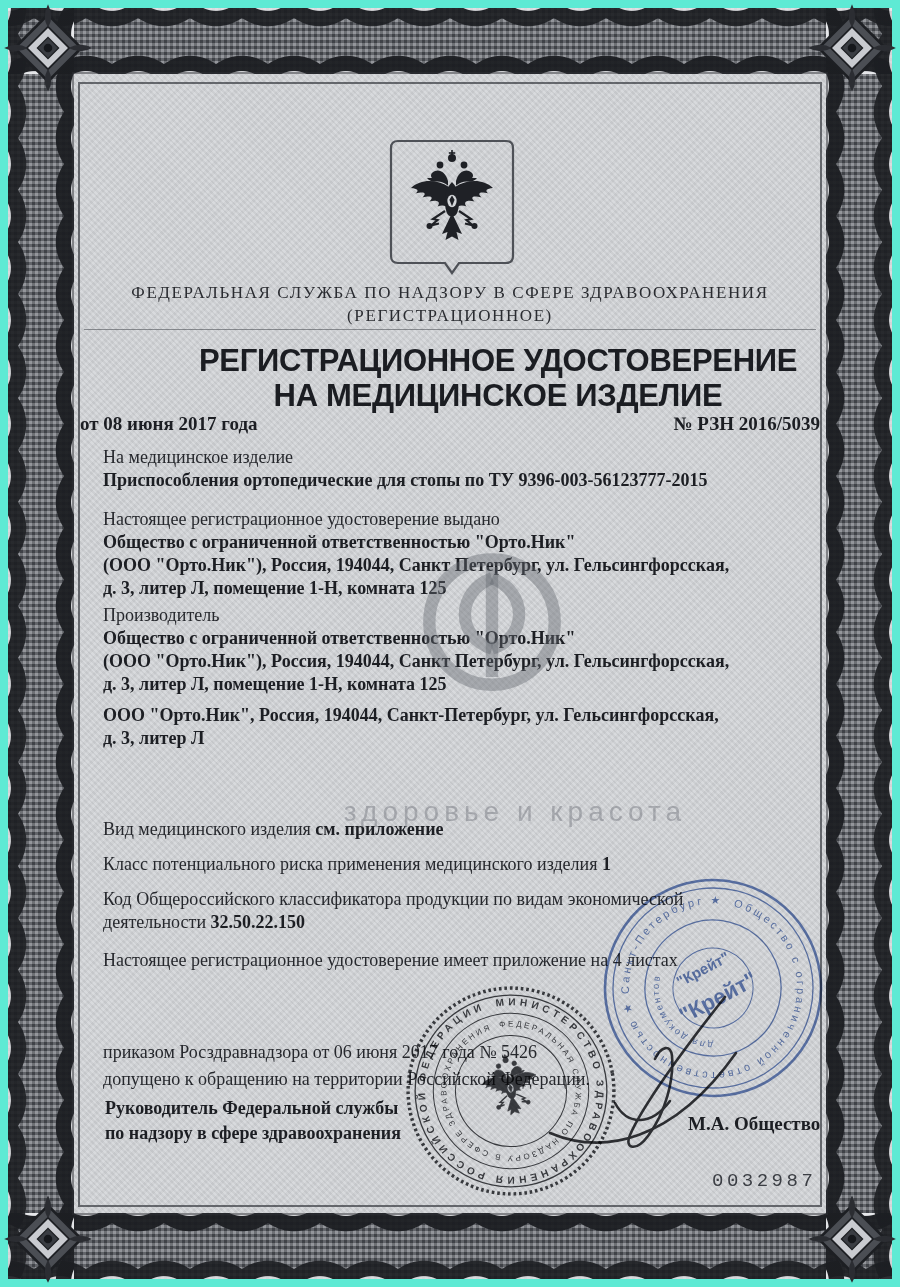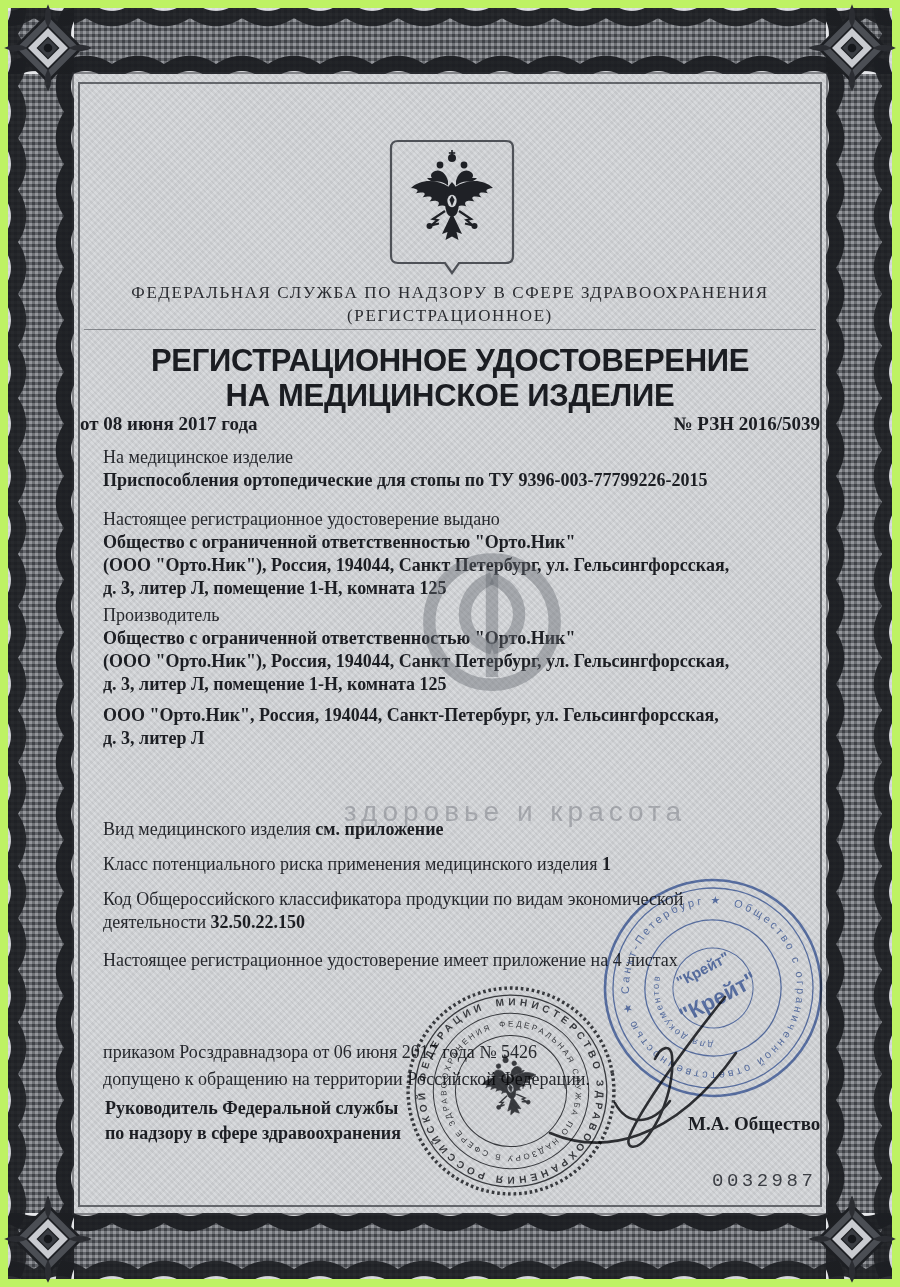--- a/index.html
+++ b/index.html
@@ -1,16 +1,16 @@
 <!DOCTYPE html>
 <html><head>
 <meta charset="utf-8">
 <style>
   html,body{margin:0;padding:0;background:#ffffff;}
-  .cert{position:relative;width:900px;height:1287px;background:#bef264;overflow:hidden;
+  .cert{position:relative;width:900px;height:1287px;background:#5eead4;overflow:hidden;
         font-family:"Liberation Serif", serif;}
   
   .band{position:absolute;left:8px;top:8px;width:884px;height:1271px;background-color:#6a6d73;
     background-image:
       repeating-linear-gradient(0deg, rgba(18,20,24,.28) 0 3px, rgba(222,223,226,.20) 3px 6px),
       repeating-linear-gradient(90deg, rgba(18,20,24,.28) 0 3px, rgba(222,223,226,.20) 3px 6px);}
   .edge{position:absolute;}
   .edge-top{left:8px;top:8px;width:884px;height:66px;
     background-image:
       radial-gradient(circle at 50% 140%, rgba(236,237,240,.95) 0 30%, rgba(28,30,34,.95) 31% 46%, rgba(0,0,0,0) 47%),
@@ -40,21 +40,21 @@
     box-shadow:0 0 0 2px rgba(45,48,53,.55);}
   .frame{position:absolute;left:78px;top:82px;width:740px;height:1121px;
     border:2px solid rgba(58,61,66,.72);z-index:2;}
   .rule{position:absolute;left:84px;top:329px;width:732px;height:1px;background:rgba(70,73,78,.55);z-index:4;}
   
   .t{position:absolute;z-index:4;color:#26282d;font-size:18px;line-height:23px;}
   .ctr{left:80px;width:740px;text-align:center;}
   .b{font-weight:bold;color:#1c1e23;}
   .agency{font-size:17px;letter-spacing:1.6px;color:#2a2c31;}
   .doctitle{font-family:"Liberation Sans",sans-serif;font-weight:bold;font-size:31px;
-    letter-spacing:-.3px;color:#1b1d22;line-height:34px;}
+    letter-spacing:-.3px;color:#1b1d22;line-height:34px;margin-left:48px;}
   .dateline{font-size:19px;font-weight:bold;color:#1c1e23;display:flex;justify-content:space-between;gap:56px;}
   .nameline{font-size:19px;}
   .serial{font-family:"Liberation Mono",monospace;font-size:19px;letter-spacing:3.5px;color:#3b3e44;}
   
   .wm{position:absolute;z-index:5;pointer-events:none;}
   .wm-brand{left:200px;top:664px;width:520px;font-family:"Liberation Sans",sans-serif;
     font-weight:bold;font-size:103px;line-height:110px;color:rgba(100,104,111,.42);}
   .wm-tag{left:305px;top:780px;width:420px;text-align:center;font-family:Liberation Sans, sans-serif;
     font-size:28px;letter-spacing:5px;color:rgba(110,114,121,.45);margin-top:16px;}
   
@@ -129,21 +129,21 @@
   <div class="t ctr agency" style="top:304px">(РЕГИСТРАЦИОННОЕ)</div>
   <div class="t ctr doctitle" style="top:344px">РЕГИСТРАЦИОННОЕ УДОСТОВЕРЕНИЕ</div>
   <div class="t ctr doctitle" style="top:379px">НА МЕДИЦИНСКОЕ ИЗДЕЛИЕ</div>
   <div class="t ctr dateline" style="top:412px">
     <span>от 08 июня 2017 года</span>
     <span>№  РЗН 2016/5039</span>
   </div>
 
   <div class="t" style="left:103px;top:446px">
     <div>На медицинское изделие</div>
-    <div class="b">Приспособления ортопедические для стопы по ТУ 9396-003-77799226-2015</div>
+    <div class="b">Приспособления ортопедические для стопы по ТУ 9396-003-56123777-2015</div>
   </div>
 
   <div class="t" style="left:103px;top:508px">
     <div>Настоящее регистрационное удостоверение выдано</div>
     <div class="b">Общество с ограниченной ответственностью "Орто.Ник"</div>
     <div class="b">(ООО "Орто.Ник"), Россия, 194044, Санкт Петербург, ул. Гельсингфорсская,</div>
     <div class="b">д. 3, литер Л, помещение 1-Н, комната 125</div>
   </div>
 
   <div class="t" style="left:103px;top:604px">

